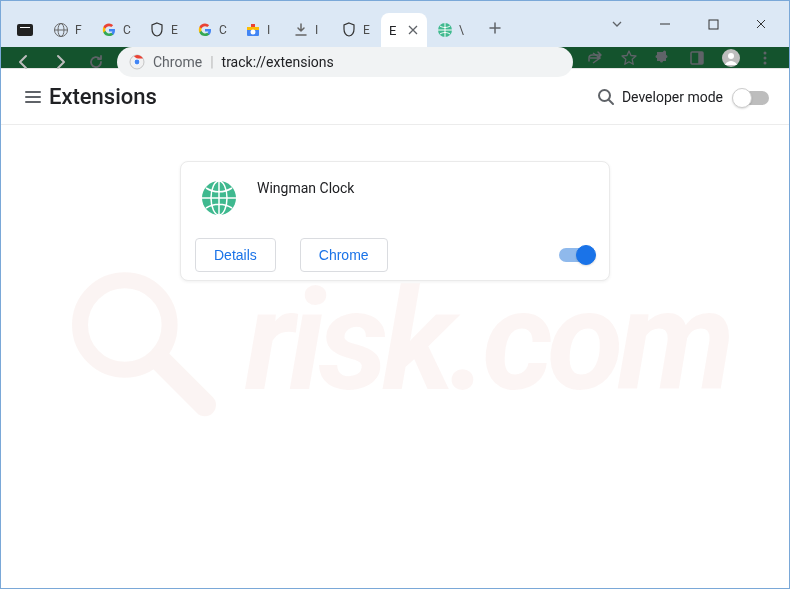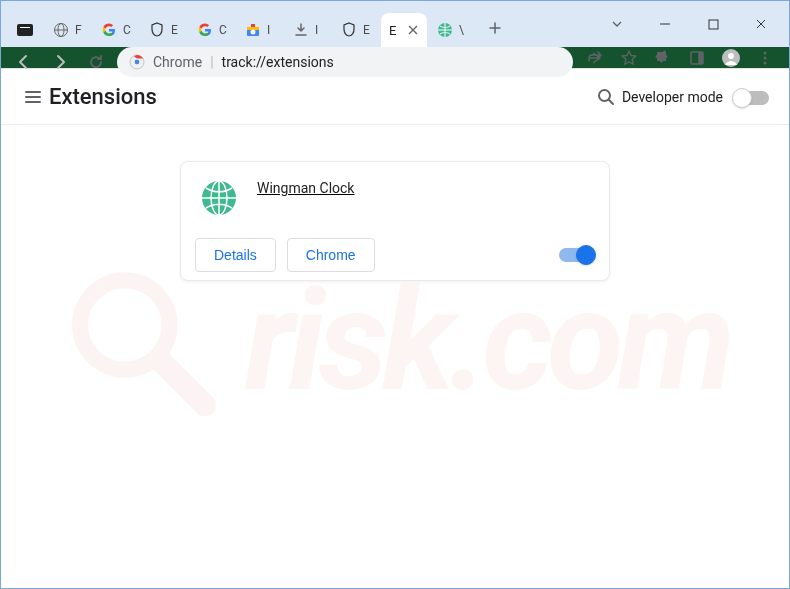--- a/index.html
+++ b/index.html
@@ -235,21 +235,20 @@
     background: #fff;
     border: 1px solid #eaeaea;
     border-radius: 8px;
     box-shadow: 0 1px 3px rgba(60,60,60,0.08);
     overflow: hidden;
   }
   .card-body {
     padding: 18px 20px 14px 20px;
     display: flex;
     gap: 20px;
-    text-decoration: underline;
   }
   .ext-icon {
     width: 36px; height: 36px;
     flex-shrink: 0;
   }
   .ext-info {
     flex: 1;
   }
   .ext-name {
     font-size: 14px;
@@ -259,21 +258,21 @@
   .ext-desc {
     font-size: 13px;
     color: #5f6368;
     line-height: 1.5;
   }
   .card-actions {
     height: 50px;
     display: flex;
     align-items: center;
     padding: 0 14px;
-    gap: 11px;
+    gap: 24px;
   }
   .action-btn {
     border: 1px solid #dadce0;
     background: #fff;
     color: #1a73e8;
     font-size: 14px;
     font-weight: 500;
     padding: 8px 18px;
     border-radius: 4px;
     cursor: pointer;

